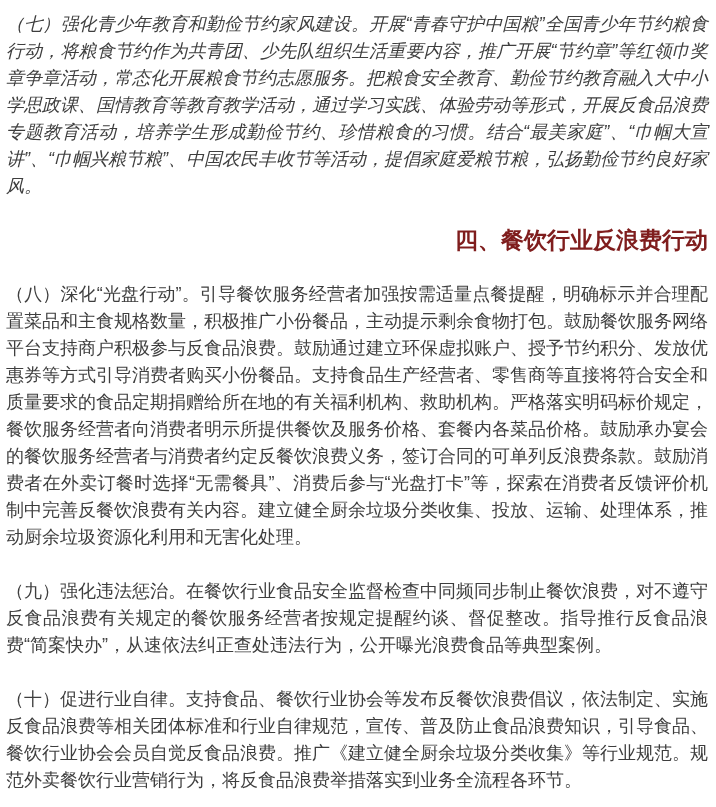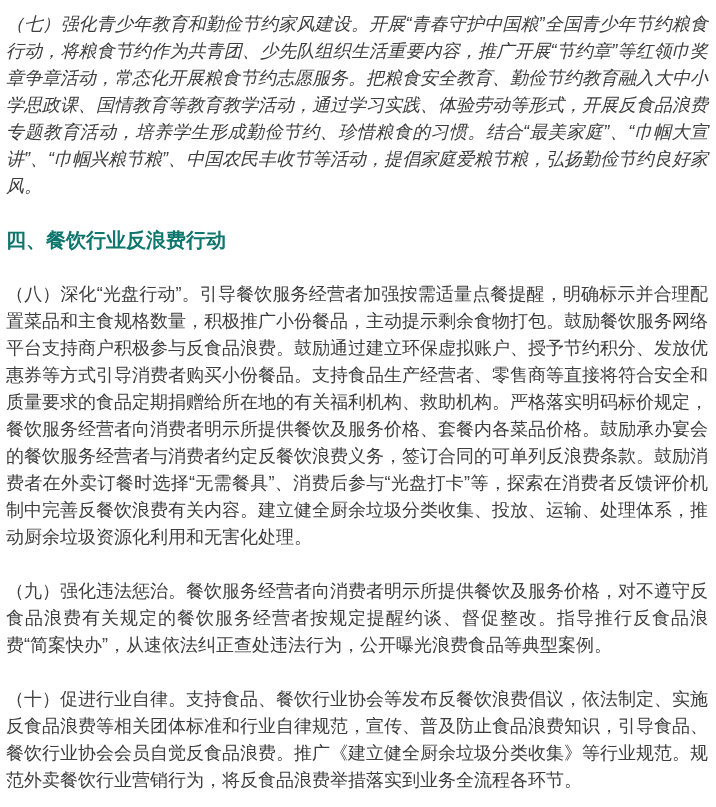--- a/index.html
+++ b/index.html
@@ -21,31 +21,31 @@
   .para {
     margin: 27px 0 0 0;
   }
   .para:first-child {
     margin-top: 0;
     font-style: italic;
   }
   .heading {
     margin: 27px 0 0 0;
     font-weight: bold;
-    font-size: 20px;
-    color: #0f766e;
-    text-align: left;
+    font-size: 23px;
+    color: #7f1d1d;
+    text-align: right;
   }
 </style>
 </head>
 <body>
 
 <div class="doc">
   <p class="para">（七）强化青少年教育和勤俭节约家风建设。开展“青春守护中国粮”全国青少年节约粮食行动，将粮食节约作为共青团、少先队组织生活重要内容，推广开展“节约章”等红领巾奖章争章活动，常态化开展粮食节约志愿服务。把粮食安全教育、勤俭节约教育融入大中小学思政课、国情教育等教育教学活动，通过学习实践、体验劳动等形式，开展反食品浪费专题教育活动，培养学生形成勤俭节约、珍惜粮食的习惯。结合“最美家庭”、“巾帼大宣讲”、“巾帼兴粮节粮”、中国农民丰收节等活动，提倡家庭爱粮节粮，弘扬勤俭节约良好家风。</p>
 
   <h2 class="heading">四、餐饮行业反浪费行动</h2>
 
   <p class="para">（八）深化“光盘行动”。引导餐饮服务经营者加强按需适量点餐提醒，明确标示并合理配置菜品和主食规格数量，积极推广小份餐品，主动提示剩余食物打包。鼓励餐饮服务网络平台支持商户积极参与反食品浪费。鼓励通过建立环保虚拟账户、授予节约积分、发放优惠券等方式引导消费者购买小份餐品。支持食品生产经营者、零售商等直接将符合安全和质量要求的食品定期捐赠给所在地的有关福利机构、救助机构。严格落实明码标价规定，餐饮服务经营者向消费者明示所提供餐饮及服务价格、套餐内各菜品价格。鼓励承办宴会的餐饮服务经营者与消费者约定反餐饮浪费义务，签订合同的可单列反浪费条款。鼓励消费者在外卖订餐时选择“无需餐具”、消费后参与“光盘打卡”等，探索在消费者反馈评价机制中完善反餐饮浪费有关内容。建立健全厨余垃圾分类收集、投放、运输、处理体系，推动厨余垃圾资源化利用和无害化处理。</p>
 
-  <p class="para">（九）强化违法惩治。餐饮服务经营者向消费者明示所提供餐饮及服务价格，对不遵守反食品浪费有关规定的餐饮服务经营者按规定提醒约谈、督促整改。指导推行反食品浪费“简案快办”，从速依法纠正查处违法行为，公开曝光浪费食品等典型案例。</p>
+  <p class="para">（九）强化违法惩治。在餐饮行业食品安全监督检查中同频同步制止餐饮浪费，对不遵守反食品浪费有关规定的餐饮服务经营者按规定提醒约谈、督促整改。指导推行反食品浪费“简案快办”，从速依法纠正查处违法行为，公开曝光浪费食品等典型案例。</p>
 
   <p class="para">（十）促进行业自律。支持食品、餐饮行业协会等发布反餐饮浪费倡议，依法制定、实施反食品浪费等相关团体标准和行业自律规范，宣传、普及防止食品浪费知识，引导食品、餐饮行业协会会员自觉反食品浪费。推广《建立健全厨余垃圾分类收集》等行业规范。规范外卖餐饮行业营销行为，将反食品浪费举措落实到业务全流程各环节。</p>
 </div>
 
 </body></html>

